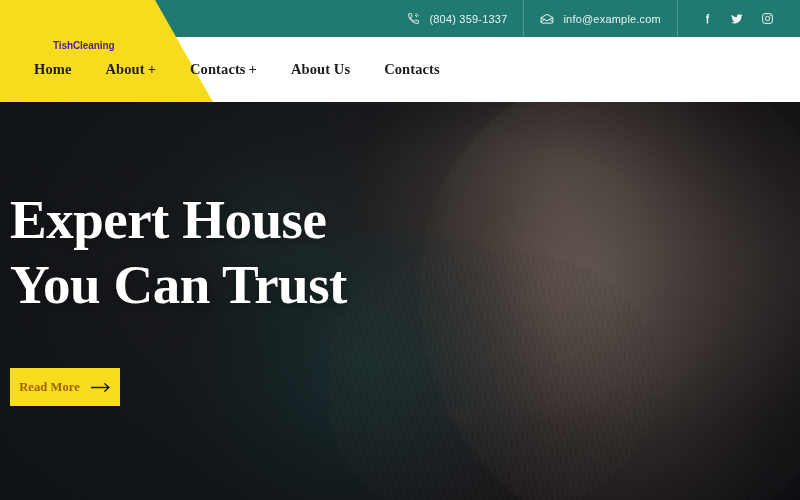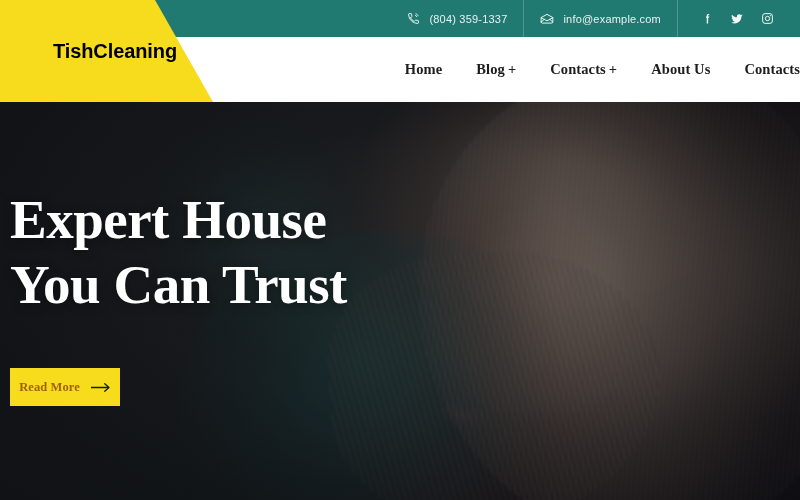--- a/index.html
+++ b/index.html
@@ -53,31 +53,32 @@
   
   .logo-block {
     position:absolute; top:0; left:0;
     width:230px; height:102px;
     background:#f7dc1e;
     clip-path:polygon(0 0, 155px 0, 213px 102px, 0 102px);
     z-index:5;
   }
   .logo-text {
     position:absolute; top:40px; left:53px;
-    color:#000000;
-    font-size:20px;
+    color:#4c1d95;
+    font-size:10px;
     font-weight:bold;
     letter-spacing:-0.1px;
     z-index:6;
   }
 
   
   .nav {
     position:absolute; top:37px; left:0; width:800px; height:65px;
-    display:flex; align-items:center; justify-content:flex-end;
+    display:flex; align-items:center; 
+    padding-right:24px;
     z-index:6;
   }
   .nav-item {
     font-family:"Liberation Serif", serif;
     font-weight:bold;
     font-size:14.5px;
     color:#1d1d1d;
     margin-left:34px;
     letter-spacing:0.1px;
     white-space:nowrap;
@@ -253,21 +254,21 @@
     </div>
 
     <div class="logo-block"></div>
     <div class="logo-text">TishCleaning</div>
 
     <div class="nav">
       <div class="nav-item">
         <span>Home</span>
       </div>
       <div class="nav-item">
-        <span>Blog</span><span class="plus">+</span>
+        <span>About</span><span class="plus">+</span>
       </div>
       <div class="nav-item">
         <span>Contacts</span><span class="plus">+</span>
       </div>
       <div class="nav-item">
         <span>About Us</span>
       </div>
       <div class="nav-item">
         <span>Contacts</span>
       </div>

